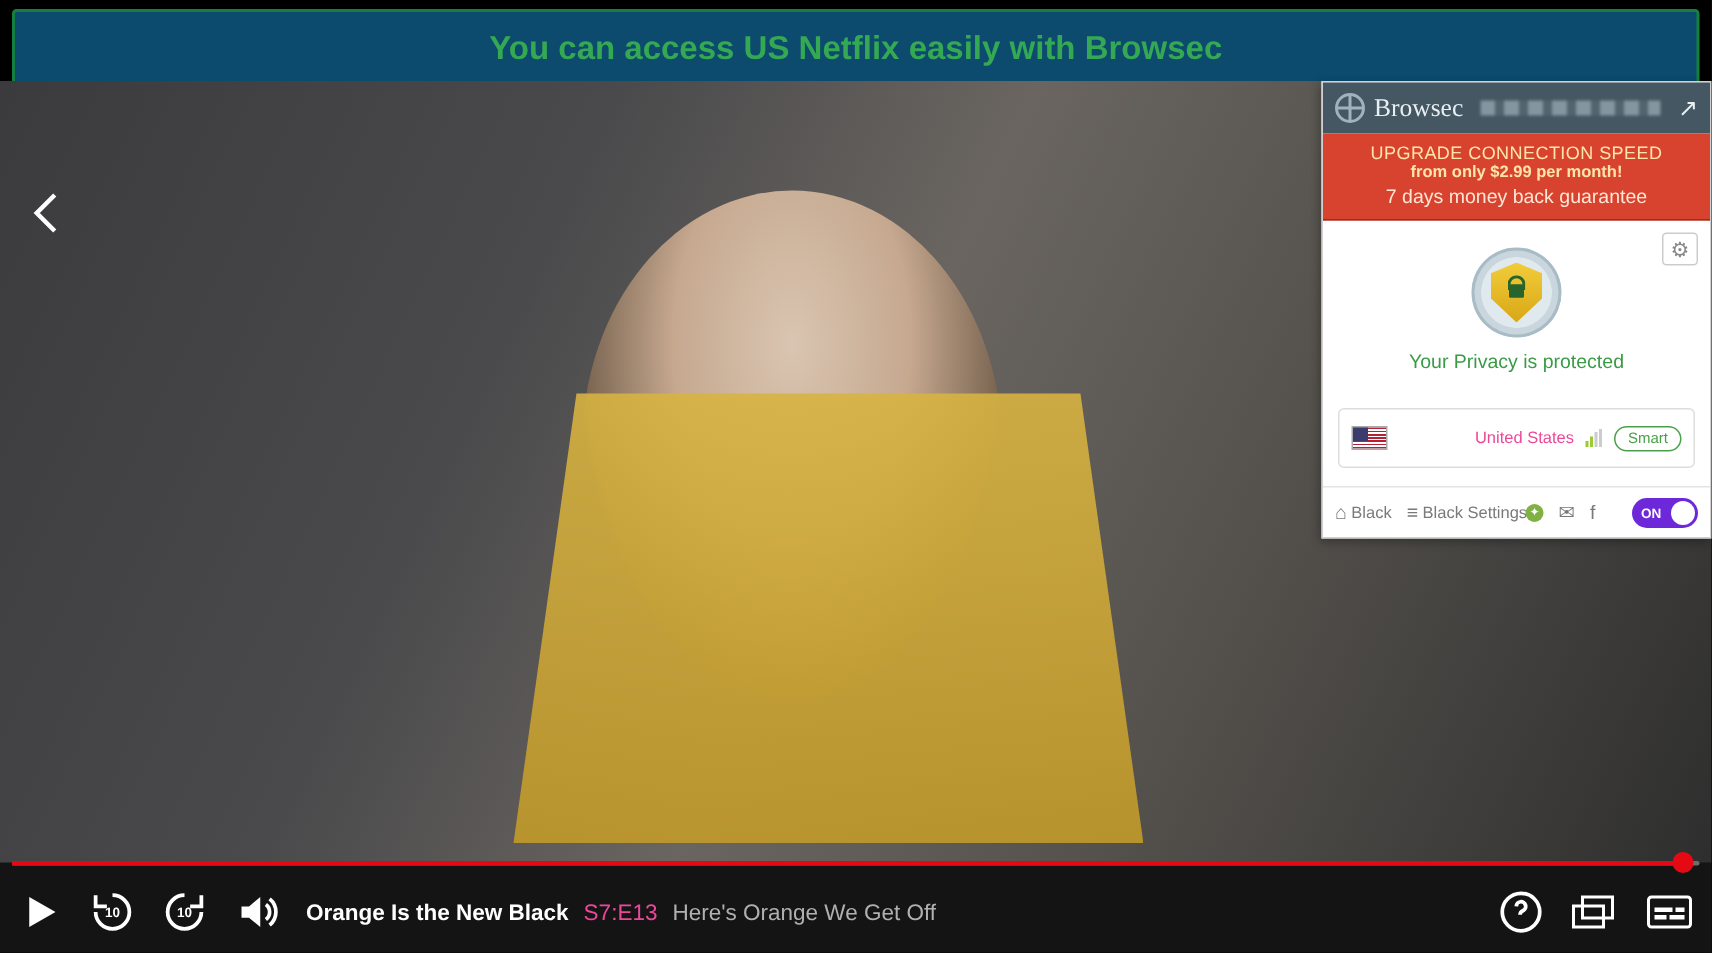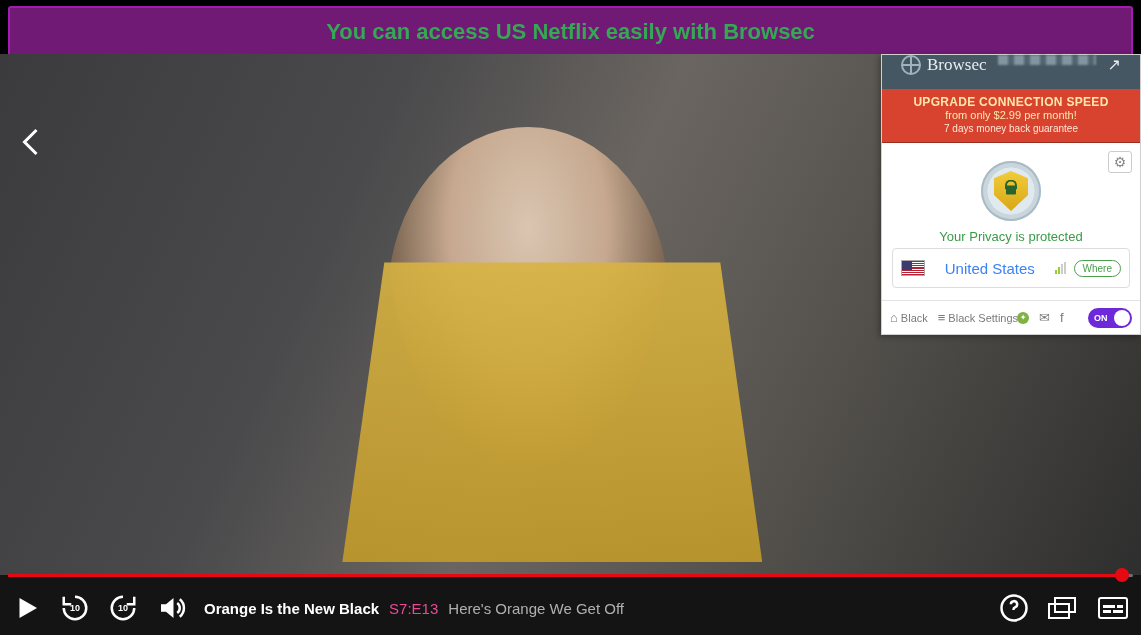--- a/index.html
+++ b/index.html
@@ -1,20 +1,20 @@
 <!DOCTYPE html>
 <html><head>
 <meta charset="utf-8">
 <style>
   *{box-sizing:border-box;margin:0;padding:0;font-family:Arial,Helvetica,sans-serif}
   body{width:1141px;height:635px;overflow:hidden;background:#000}
   .frame{width:1141px;height:635px;position:relative}
 
   
-  .caption{position:absolute;top:6px;left:8px;right:8px;height:52px;background:#701a75;border:2px solid #a21caf;border-radius:3px;display:flex;align-items:center;justify-content:center}
+  .caption{position:absolute;top:6px;left:8px;right:8px;height:52px;background:#0c4a6e;border:2px solid #15803d;border-radius:3px;display:flex;align-items:center;justify-content:center}
   .caption span{color:#34a853;font-size:22px;font-weight:600}
 
   
   .player{position:absolute;top:54px;left:0;right:0;bottom:0;background:#141414}
   .still{position:absolute;top:0;left:0;right:0;bottom:60px;background:linear-gradient(115deg,#3b3b3d 0%,#4a4a4c 30%,#6a6560 50%,#55524d 70%,#2e2e2e 100%);overflow:hidden}
   
   .still::before{content:"";position:absolute;left:34%;top:14%;width:280px;height:340px;background:radial-gradient(ellipse at 50% 30%,#d9c5b1 0%,#c6a88f 40%,#7a6551 70%,transparent 72%);border-radius:50% 50% 46% 46%;filter:blur(.5px)}
   .still::after{content:"";position:absolute;left:30%;top:40%;width:420px;height:300px;background:linear-gradient(#d7b342,#c29a2a);clip-path:polygon(10% 0,90% 0,100% 100%,0 100%);opacity:.9}
   .back{position:absolute;top:70px;left:14px;width:36px;height:36px;color:#fff;display:flex;align-items:center;justify-content:center;font-size:30px;cursor:pointer}
 
@@ -32,47 +32,47 @@
   .skip .num{position:absolute;font-size:9px;font-weight:700;top:10px;left:0;right:0;text-align:center;color:#fff}
   .title-block{display:flex;align-items:flex-end;gap:10px;font-size:15px;white-space:nowrap}
   .title-block .t{font-weight:700;color:#fff}
   .title-block .ep{color:#ec4899}
   .title-block .sub{color:#b0b0b0}
   .spacer{flex:1}
   .ctrl.small{width:32px;height:26px}
 
   
   .panel{position:absolute;top:54px;right:0;width:260px;background:#fff;border:1px solid #d0d0d0;font-size:12px;color:#333;box-shadow:-2px 2px 6px rgba(0,0,0,.3)}
-  .p-head{background:#445762;color:#fff;height:34px;display:flex;align-items:flex-start;padding:0 19px;gap:6px}
+  .p-head{background:#445762;color:#fff;height:34px;display:flex;align-items:center;padding:0 8px;gap:6px}
   .p-head .logo{width:20px;height:20px;border:2px solid #9fb3bd;border-radius:50%;position:relative}
   .p-head .logo::before,.p-head .logo::after{content:"";position:absolute;background:#9fb3bd}
   .p-head .logo::before{left:50%;top:0;bottom:0;width:2px;transform:translateX(-50%)}
   .p-head .logo::after{top:50%;left:0;right:0;height:2px;transform:translateY(-50%)}
   .p-head .brand{font-family:Georgia,serif;font-size:17px;color:#e8eef1}
   .p-head .ip{flex:1;height:10px;margin:0 6px;background:repeating-linear-gradient(90deg,#aebfc8 0 10px,#5a6e78 10px 16px);opacity:.6;filter:blur(1px)}
   .p-head .arrow{color:#e8eef1;font-size:16px;cursor:pointer}
 
   .p-upg{background:#d8432f;color:#fff;text-align:center;padding:6px 4px 8px;border-bottom:1px solid #9b2e20}
-  .p-upg .l1{font-weight:700;font-size:12px;letter-spacing:.3px;color:#ffe6a8}
-  .p-upg .l2{font-weight:400;font-size:11px;color:#ffe6a8}
-  .p-upg .l3{font-size:10px;color:#ffe6d6;margin-top:2px}
+  .p-upg .l1{font-weight:400;font-size:12px;letter-spacing:.3px;color:#ffe6a8}
+  .p-upg .l2{font-weight:700;font-size:11px;color:#ffe6a8}
+  .p-upg .l3{font-size:13px;color:#ffe6d6;margin-top:2px}
 
   .p-body{position:relative;padding:14px 10px 12px;text-align:center}
   .gear{position:absolute;top:8px;right:8px;width:24px;height:22px;border:1px solid #ccc;border-radius:3px;display:flex;align-items:center;justify-content:center;color:#888;cursor:pointer;font-size:14px}
   .shield{width:60px;height:60px;margin:4px auto 8px;position:relative}
   .shield .ring{position:absolute;inset:0;border-radius:50%;background:radial-gradient(circle,#dfe9ee 0 55%,#c9d6dd 56% 100%);box-shadow:0 0 0 2px #a9bcc6 inset}
   .shield .badge{position:absolute;left:50%;top:50%;transform:translate(-50%,-50%);width:34px;height:40px;background:linear-gradient(#f2cc3a,#d8a716);clip-path:polygon(50% 0,100% 18%,100% 60%,50% 100%,0 60%,0 18%)}
   .shield .lock{position:absolute;left:50%;top:48%;transform:translate(-50%,-50%);width:10px;height:9px;background:#27652d;border-radius:1px}
   .shield .lock::before{content:"";position:absolute;left:50%;top:-6px;transform:translateX(-50%);width:8px;height:8px;border:2px solid #27652d;border-bottom:none;border-radius:6px 6px 0 0}
-  .privacy{color:#3a9b46;font-size:13px;margin-bottom:4px}
+  .privacy{color:#3a9b46;font-size:13px;margin-bottom:24px}
 
   .loc{border:1px solid #ddd;border-radius:4px;height:40px;display:flex;align-items:center;padding:0 8px;gap:8px}
   .flag{width:24px;height:16px;background:linear-gradient(#b22234 0 7.7%,#fff 7.7% 15.4%,#b22234 15.4% 23.1%,#fff 23.1% 30.8%,#b22234 30.8% 38.5%,#fff 38.5% 46.2%,#b22234 46.2% 53.9%,#fff 53.9% 61.6%,#b22234 61.6% 69.3%,#fff 69.3% 77%,#b22234 77% 84.7%,#fff 84.7% 92.4%,#b22234 92.4% 100%);position:relative;border:1px solid #aaa}
   .flag::before{content:"";position:absolute;left:0;top:0;width:10px;height:9px;background:#3c3b6e}
-  .loc .cn{flex:1;text-align:center;font-size:15px;color:#3b82f6}
+  .loc .cn{flex:1;text-align:right;font-size:11px;color:#ec4899}
   .sig{display:flex;align-items:flex-end;gap:1px;height:12px}
   .sig i{width:2px;background:#9c3}
   .sig i:nth-child(1){height:4px}
   .sig i:nth-child(2){height:7px}
   .sig i:nth-child(3){height:10px;background:#ccc}
   .sig i:nth-child(4){height:12px;background:#ccc}
   .chg{border:1px solid #4aa04a;color:#4aa04a;background:#fff;border-radius:10px;font-size:10px;padding:2px 8px;cursor:pointer}
 
   .p-foot{border-top:1px solid #e3e3e3;height:34px;display:flex;align-items:center;padding:0 8px;gap:10px;color:#7a7a7a;font-size:11px}
   .p-foot .lnk{display:flex;align-items:center;gap:3px;cursor:pointer}
@@ -186,21 +186,21 @@
       <div class="privacy">Your Privacy is protected</div>
       <div class="loc">
         <div class="flag"></div>
         <div class="cn">United States</div>
         <div class="sig">
             <i></i>
             <i></i>
             <i></i>
             <i></i>
           </div>
-        <button class="chg">Where</button>
+        <button class="chg">Smart</button>
       </div>
     </div>
 
     <div class="p-foot">
       <div class="lnk">
         <span class="ic">⌂</span>
         <span>Black</span>
       </div>
       <div class="lnk">
         <span class="ic">≡</span>

